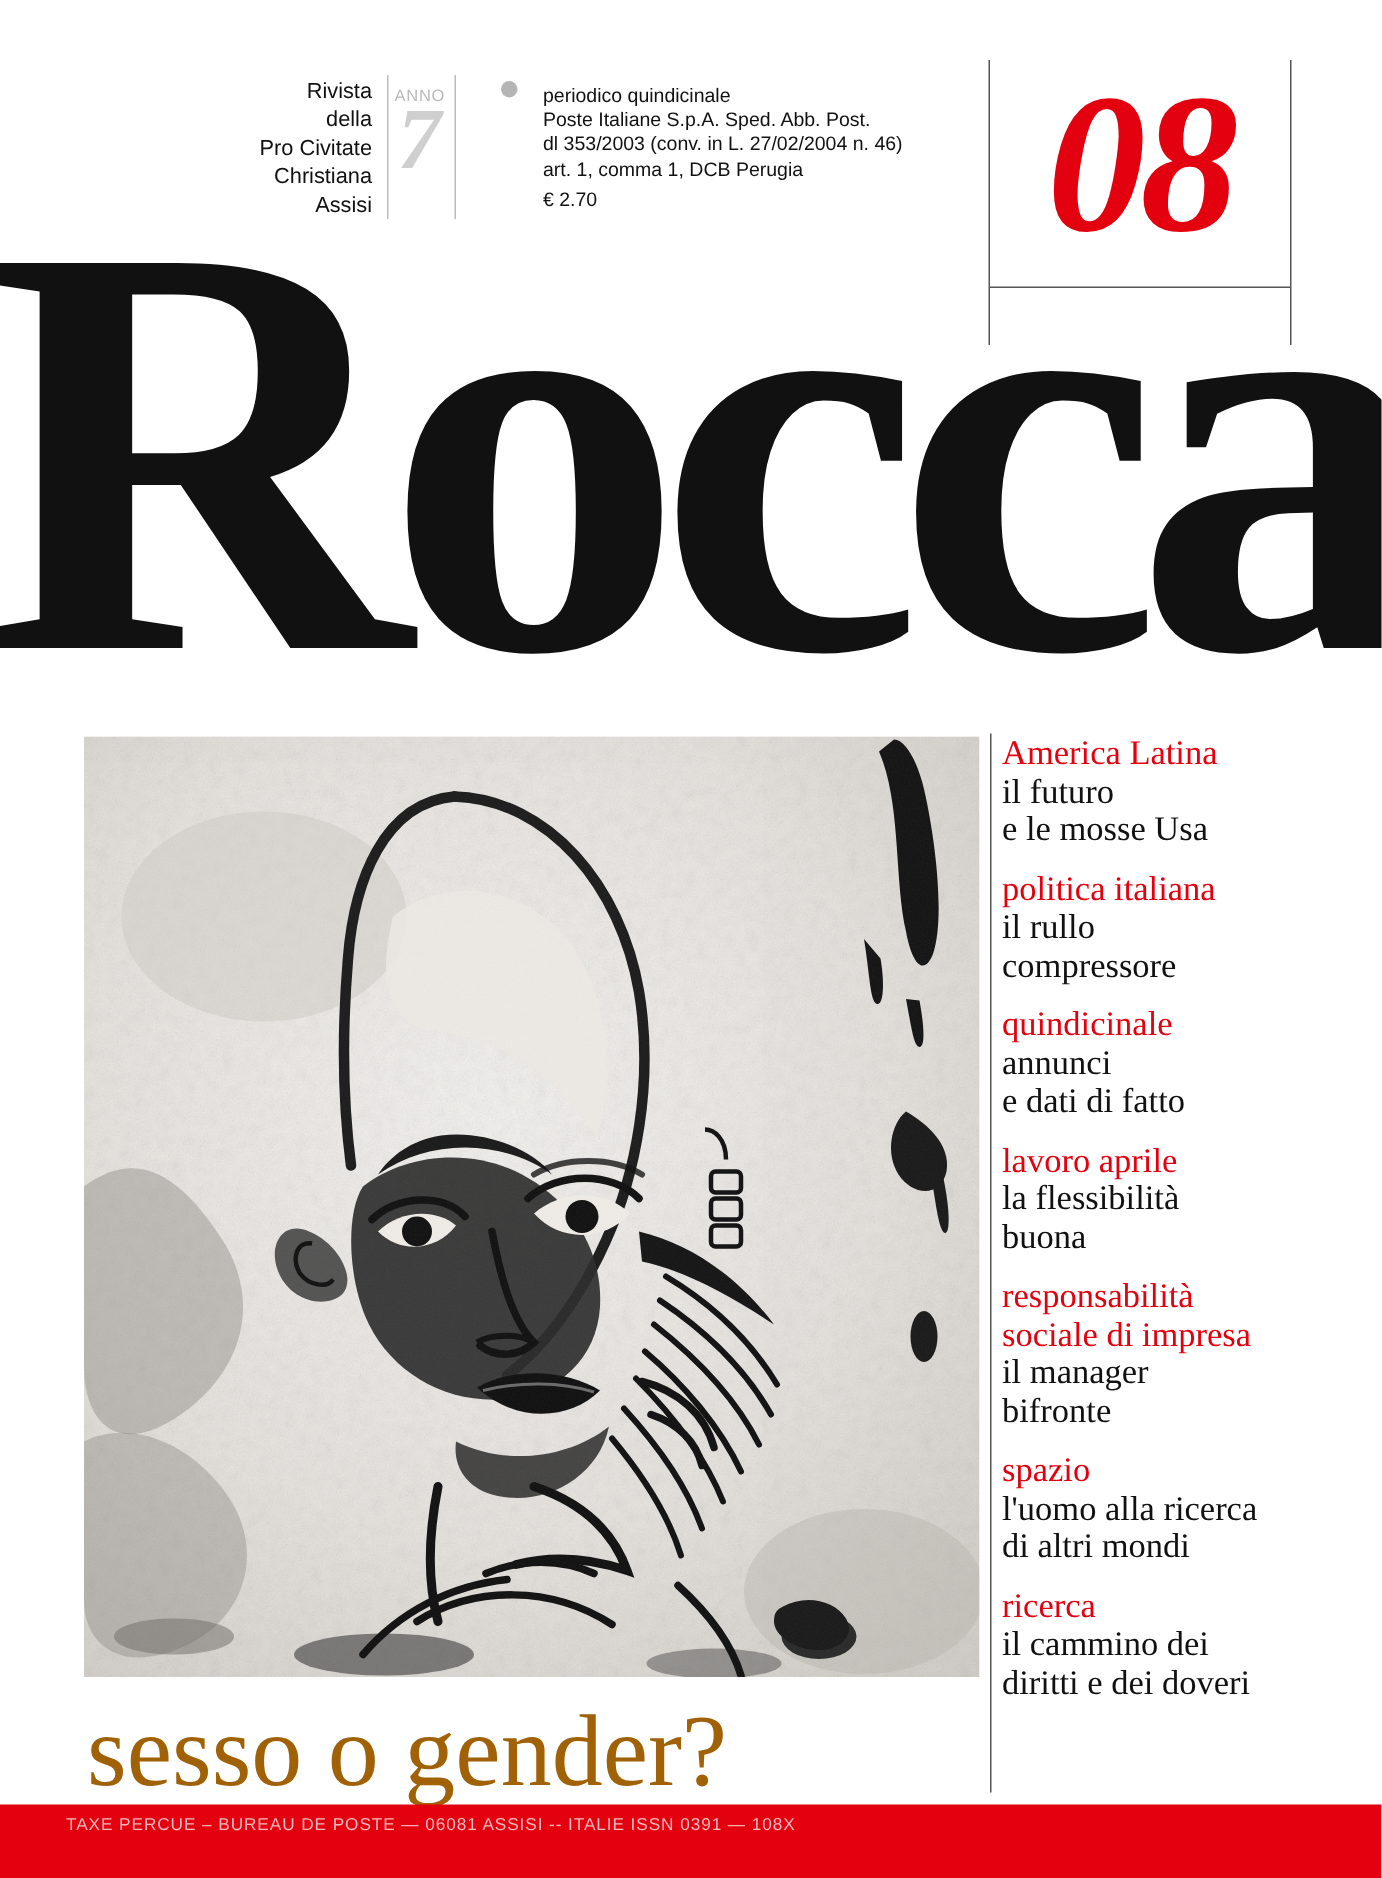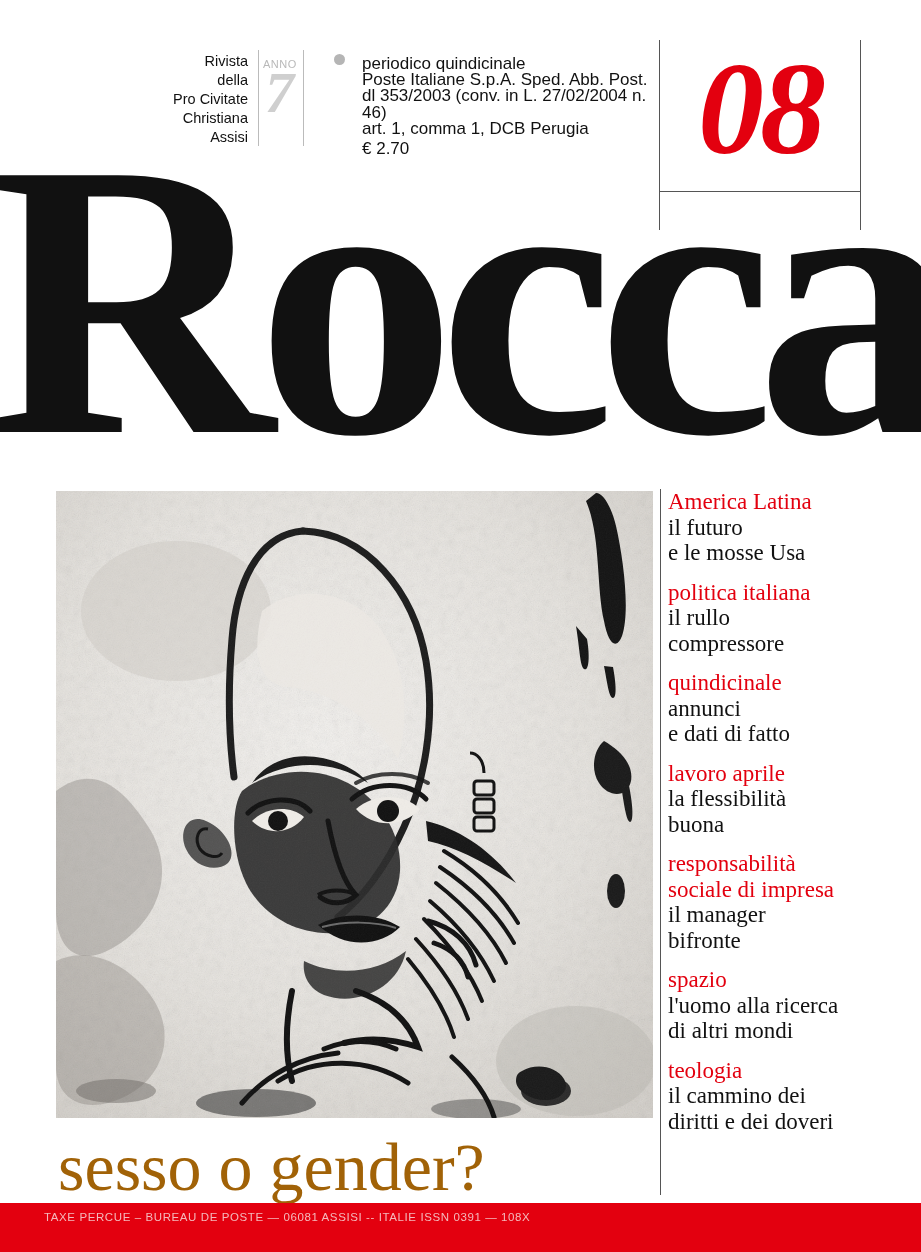--- a/index.html
+++ b/index.html
@@ -84,21 +84,21 @@
     border-radius: 50%;
     background: #b5b5b5;
   }
 
   .postal-block {
     position: absolute;
     left: 362px;
     top: 56px;
     width: 290px;
     font-family: "Liberation Sans", sans-serif;
-    font-size: 17px;
+    font-size: 13px;
     line-height: 16.2px;
     color: #111;
   }
   .postal-price {
     margin-top: 4px;
   }
 
   .issue-box {
     position: absolute;
     left: 659px;
@@ -420,21 +420,21 @@
       <div class="toc-sub">bifronte</div>
     </div>
 
     <div class="toc-item">
       <div class="toc-title">spazio</div>
       <div class="toc-sub">l'uomo alla ricerca</div>
       <div class="toc-sub">di altri mondi</div>
     </div>
 
     <div class="toc-item">
-      <div class="toc-title">teologia</div>
+      <div class="toc-title">ricerca</div>
       <div class="toc-sub">il cammino dei</div>
       <div class="toc-sub">diritti e dei doveri</div>
     </div>
 
   </div>
 
   <div class="footer-bar"></div>
   <div class="footer-text">TAXE PERCUE – BUREAU DE POSTE — 06081 ASSISI -- ITALIE     ISSN 0391 — 108X</div>
 
 </div>

